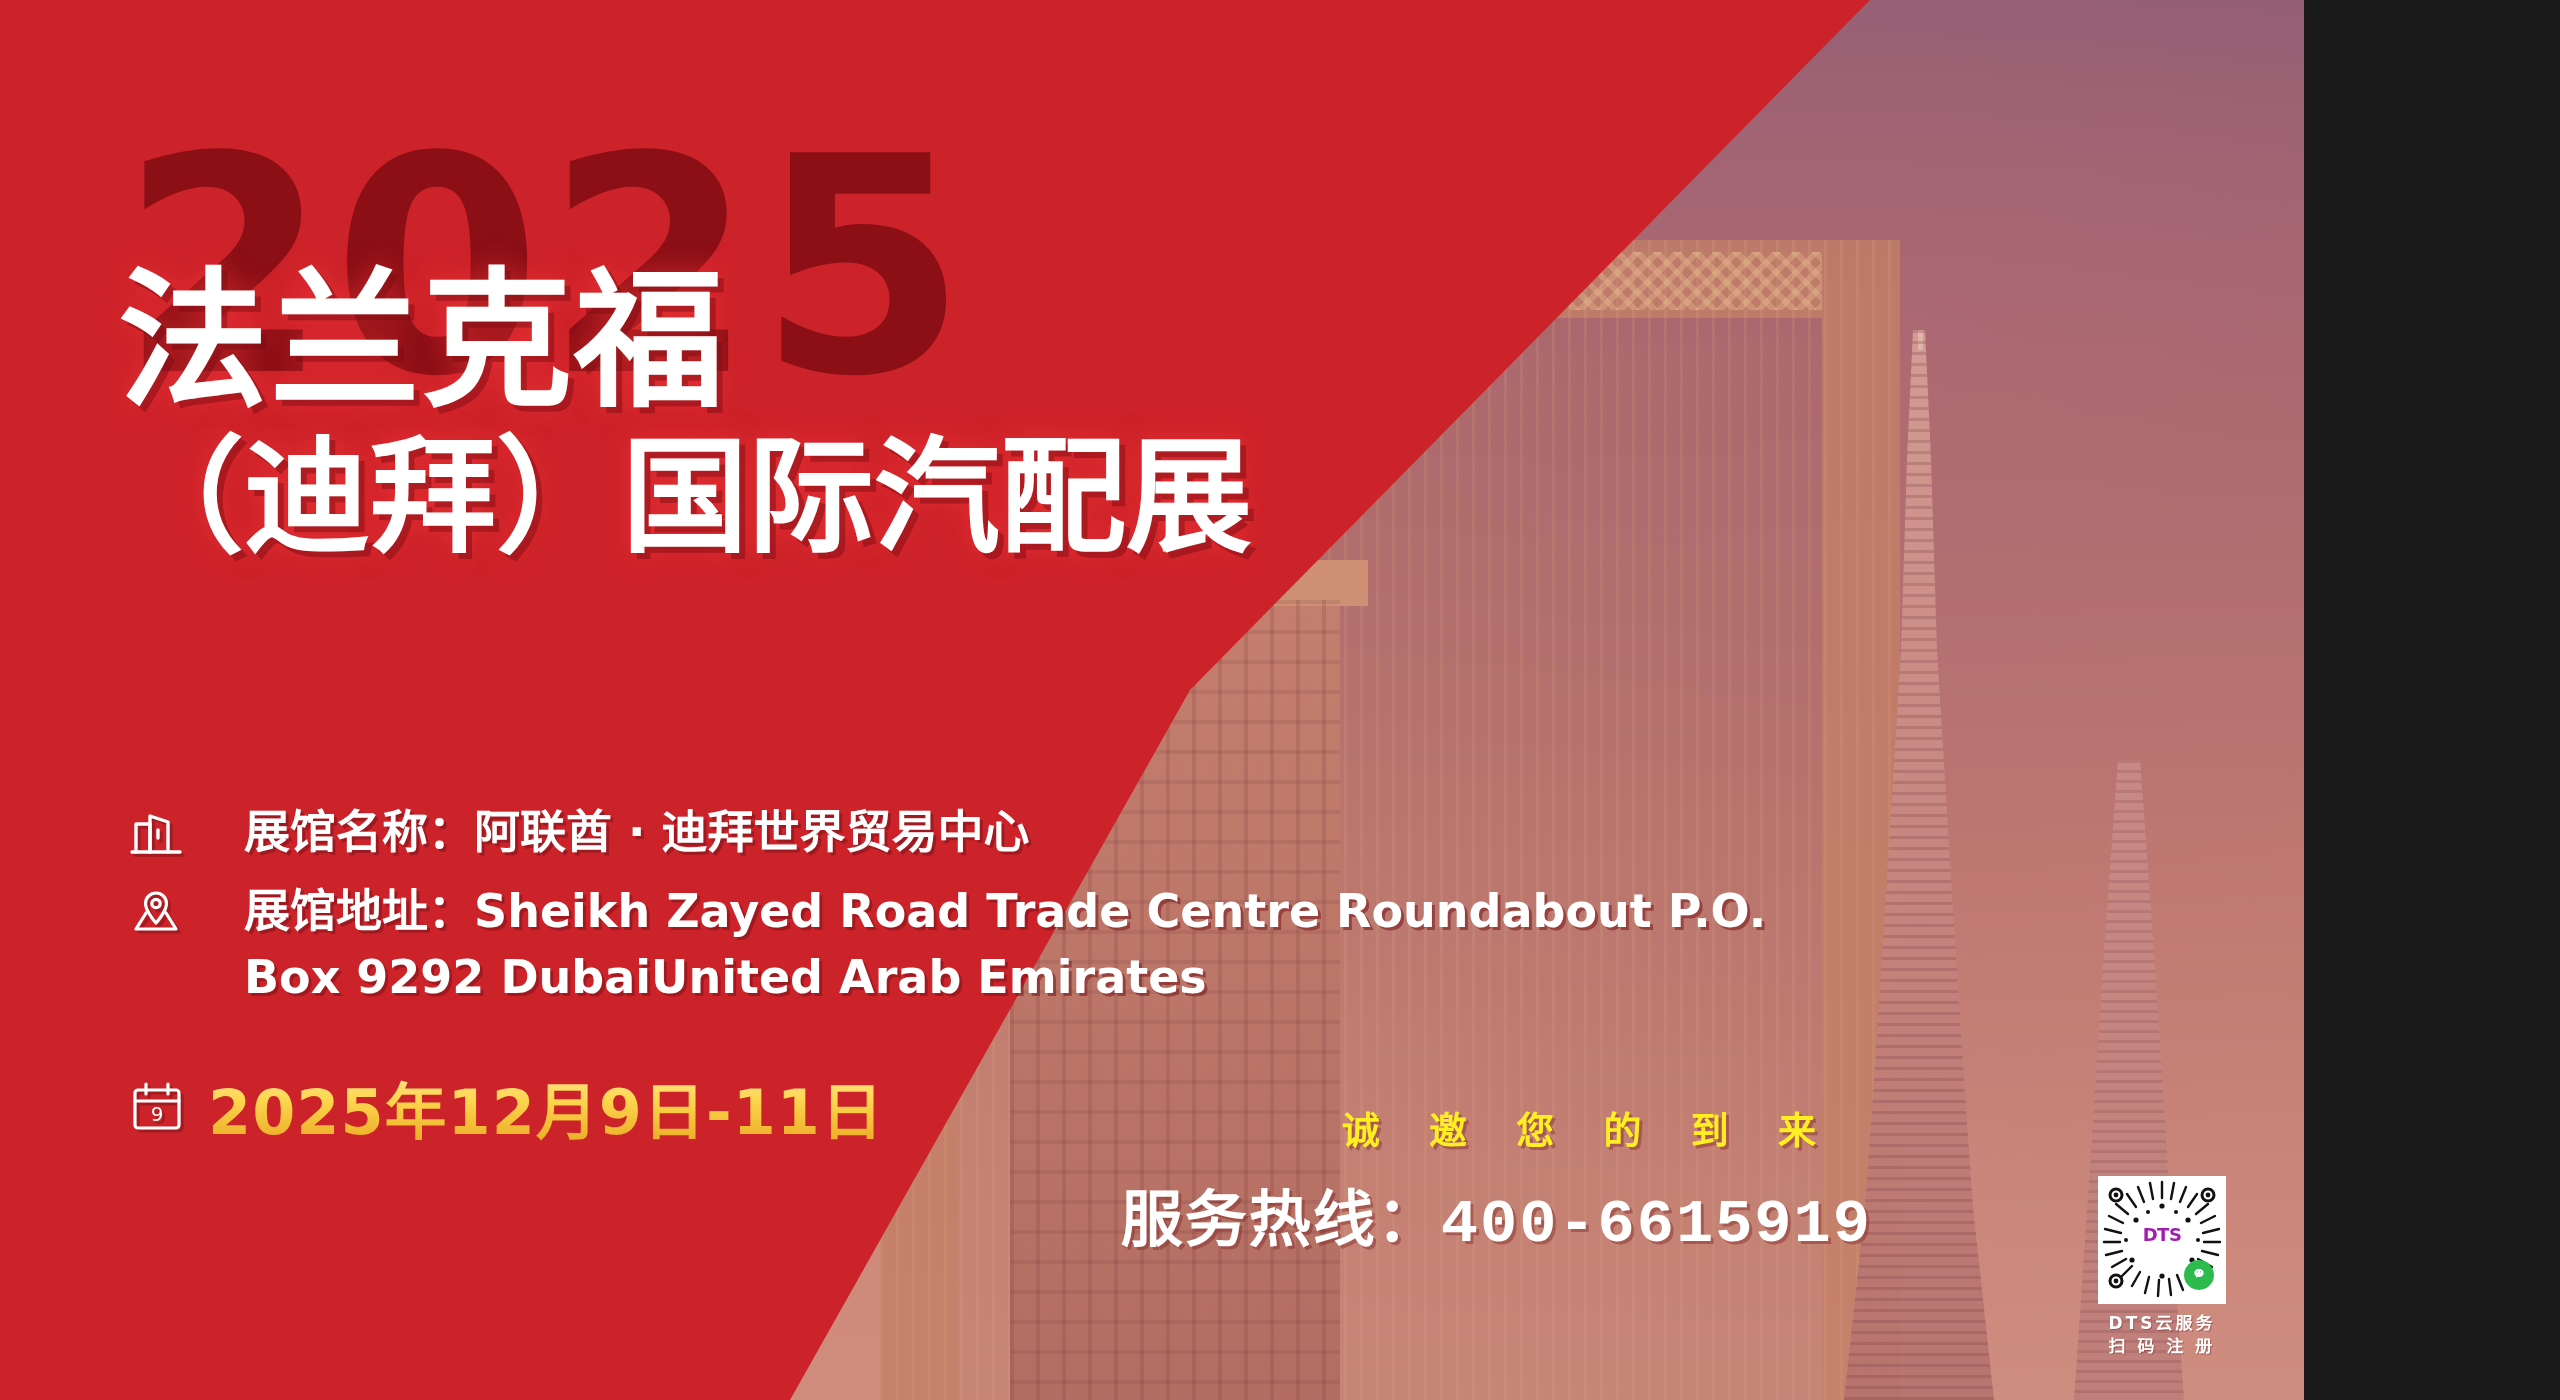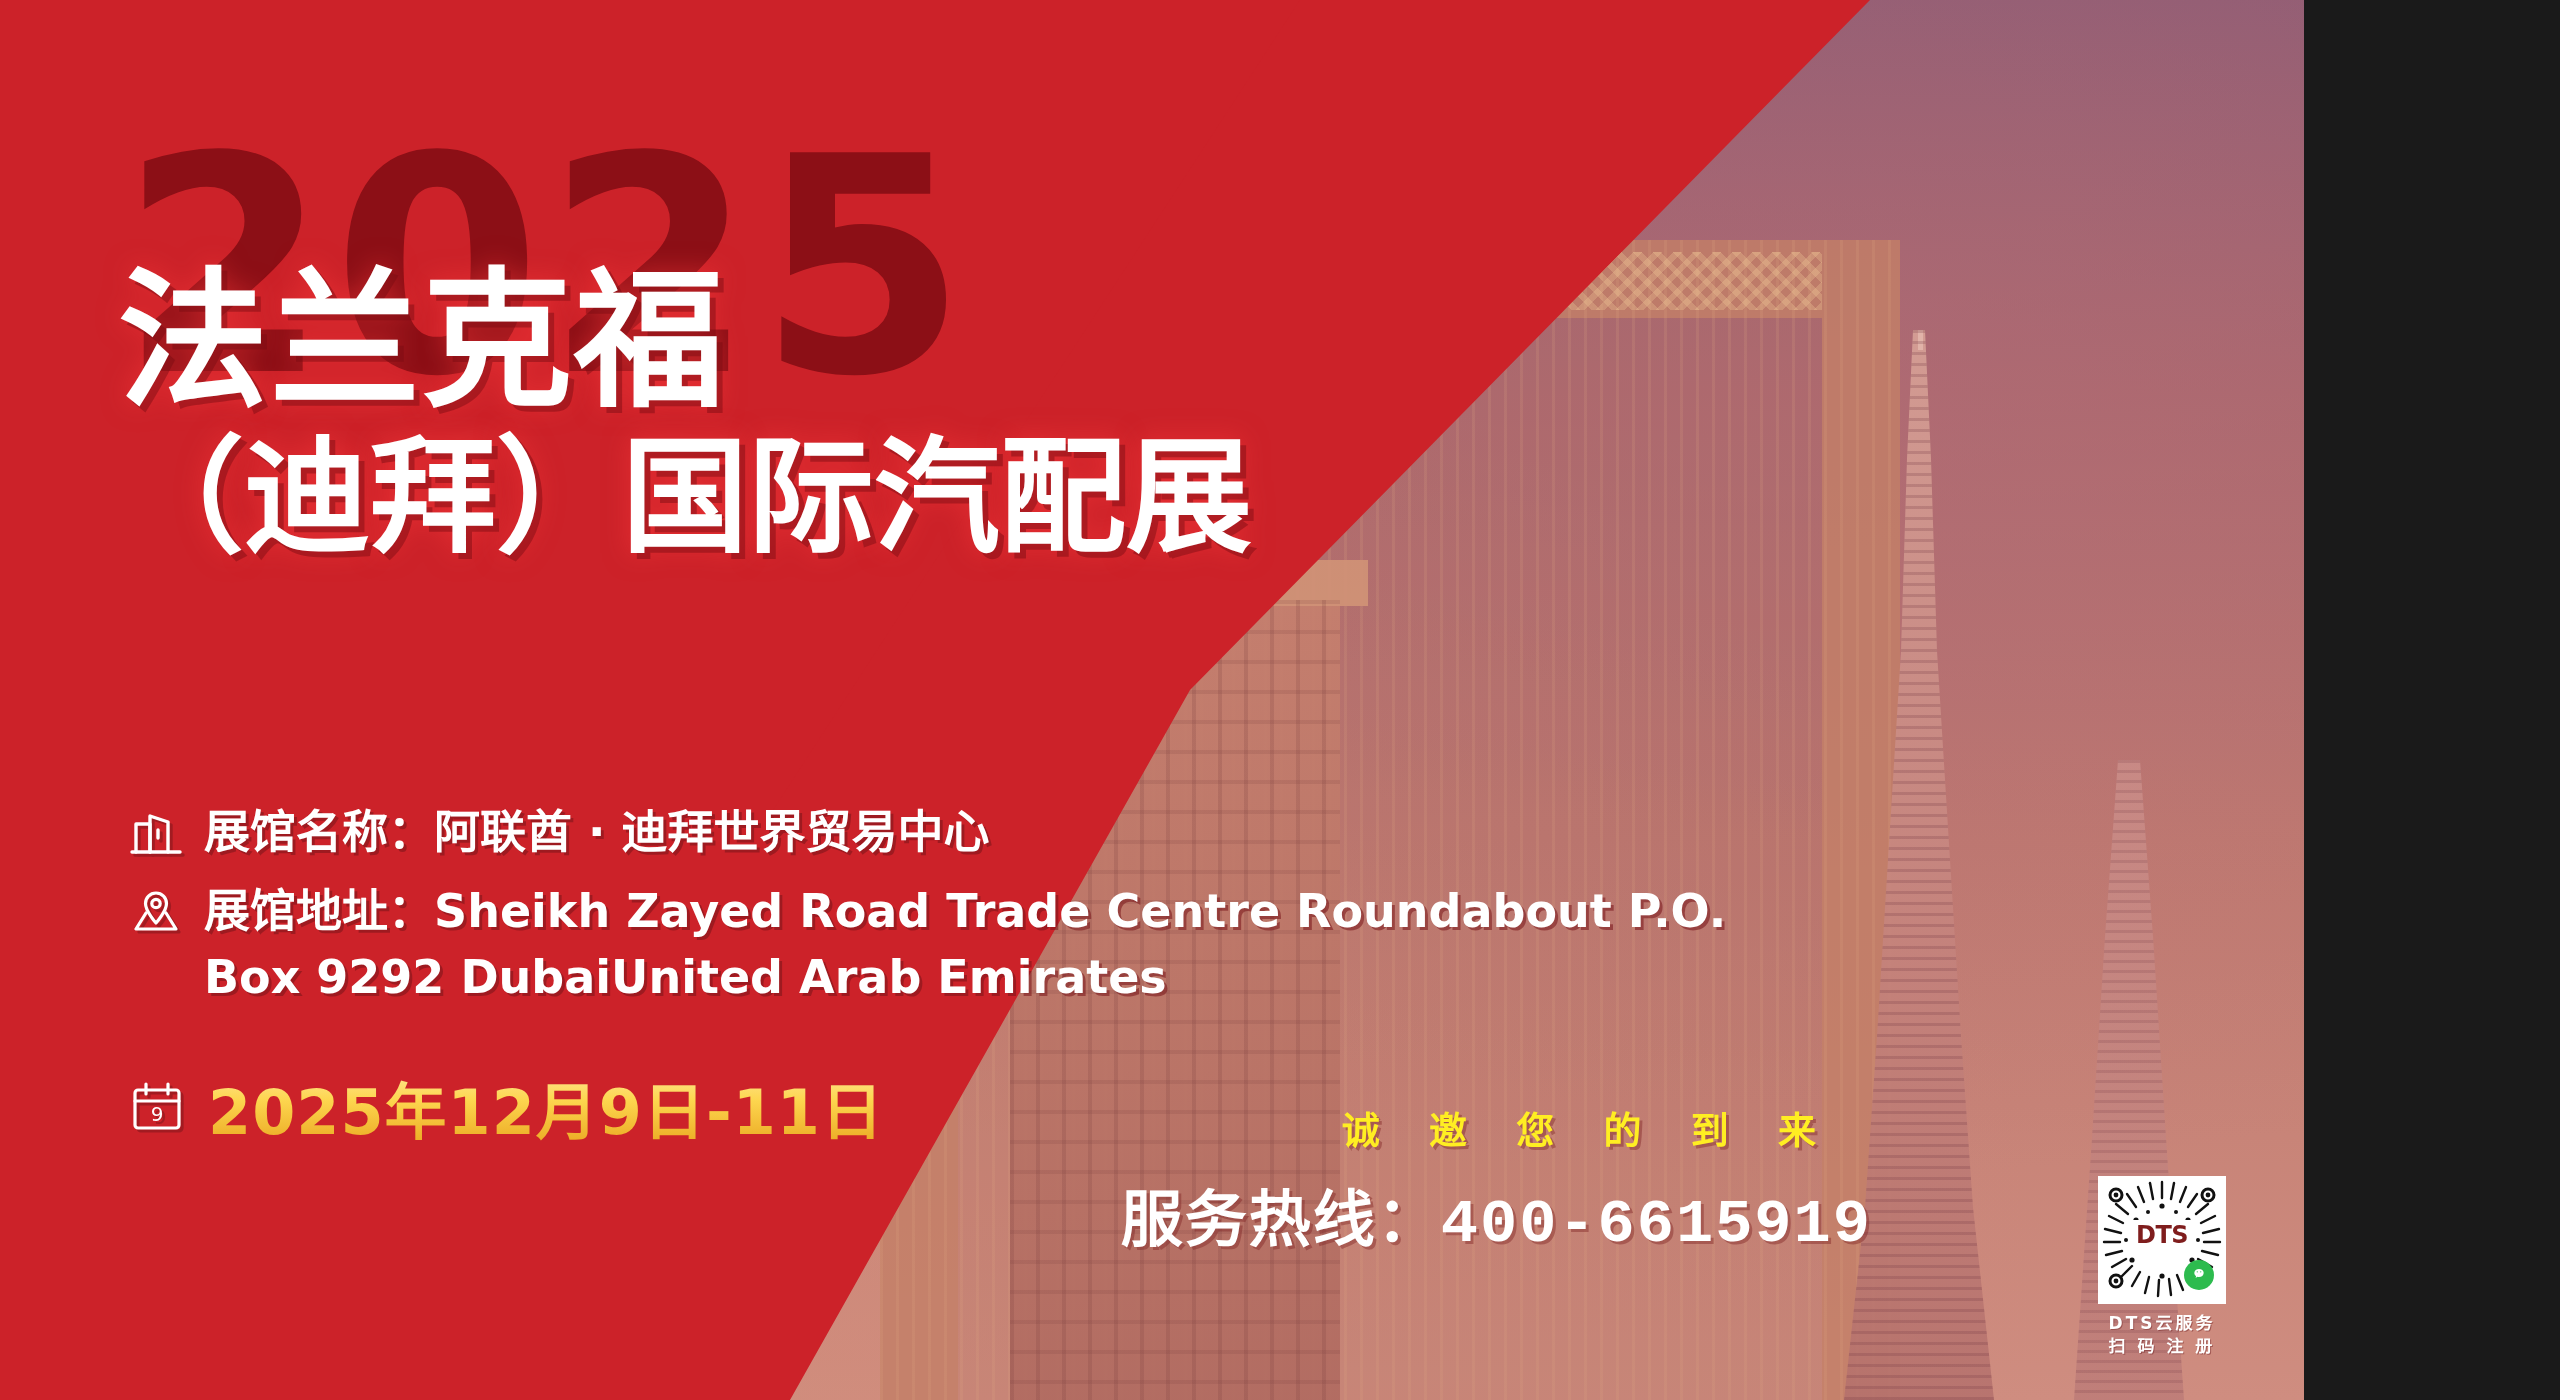--- a/index.html
+++ b/index.html
@@ -128,21 +128,21 @@
     line-height:1.08;
     white-space:nowrap;
     text-shadow:6px 6px 0 rgba(120,12,18,.45), 0 0 26px rgba(255,60,60,.55);
     font-family:"DejaVu Sans","Liberation Sans",sans-serif;
   }
   .title-line-1{font-size:150px; letter-spacing:2px;}
   .title-line-2{font-size:126px; letter-spacing:0px; margin-top:8px;}
 
   
   .info-block{position:absolute; left:128px; top:800px; z-index:6;}
-  .info-row{display:flex; align-items:flex-start; margin-bottom:14px;}
+  .info-row{display:flex; align-items:flex-start; margin-bottom:14px;gap:40px;}
   .info-icon{
     width:56px; height:56px; flex:0 0 56px; margin-right:20px; margin-top:4px;
   }
   .info-icon svg{width:100%;height:100%;display:block;
     filter:drop-shadow(3px 3px 0 rgba(120,20,25,.5));}
   .info-text{
     color:#ffffff; font-size:46px; font-weight:bold; line-height:1.42;
     text-shadow:3px 3px 0 rgba(120,20,25,.55);
     font-family:"DejaVu Sans","Liberation Sans",sans-serif;
     max-width:1800px;
@@ -182,21 +182,21 @@
   
   .qr-wrap{position:absolute; right:78px; bottom:42px; z-index:7; text-align:center;}
   .qr-code{
     width:128px;height:128px;background:#ffffff;position:relative;margin:0 auto;
     overflow:hidden;
   }
   .qr-burst{position:absolute;inset:0;}
   .qr-center-logo{
     position:absolute; left:50%; top:46%; transform:translate(-50%,-50%);
     background:#ffffff; padding:3px 7px; border-radius:3px;
-    color:#7f1d1d; font-size:24px; font-weight:bold; letter-spacing:-.5px;
+    color:#a21caf; font-size:18px; font-weight:bold; letter-spacing:-.5px;
     font-family:"DejaVu Sans","Liberation Sans",sans-serif; line-height:1;
   }
   .qr-wechat{
     position:absolute; right:12px; bottom:14px; width:30px;height:30px;
     background:#2dbb4e; border-radius:50%;
     display:flex;align-items:center;justify-content:center;
   }
   .qr-caption{
     margin-top:8px; color:#ffffff; font-size:17px; line-height:1.35;
     letter-spacing:3px; font-weight:bold;

